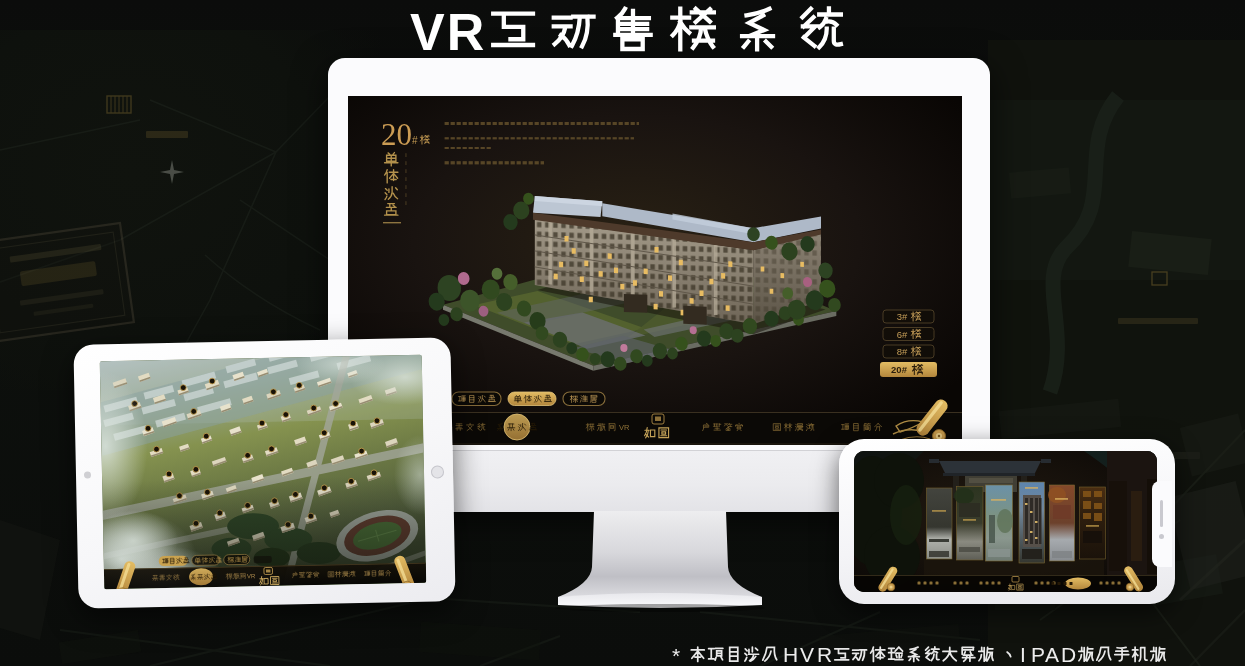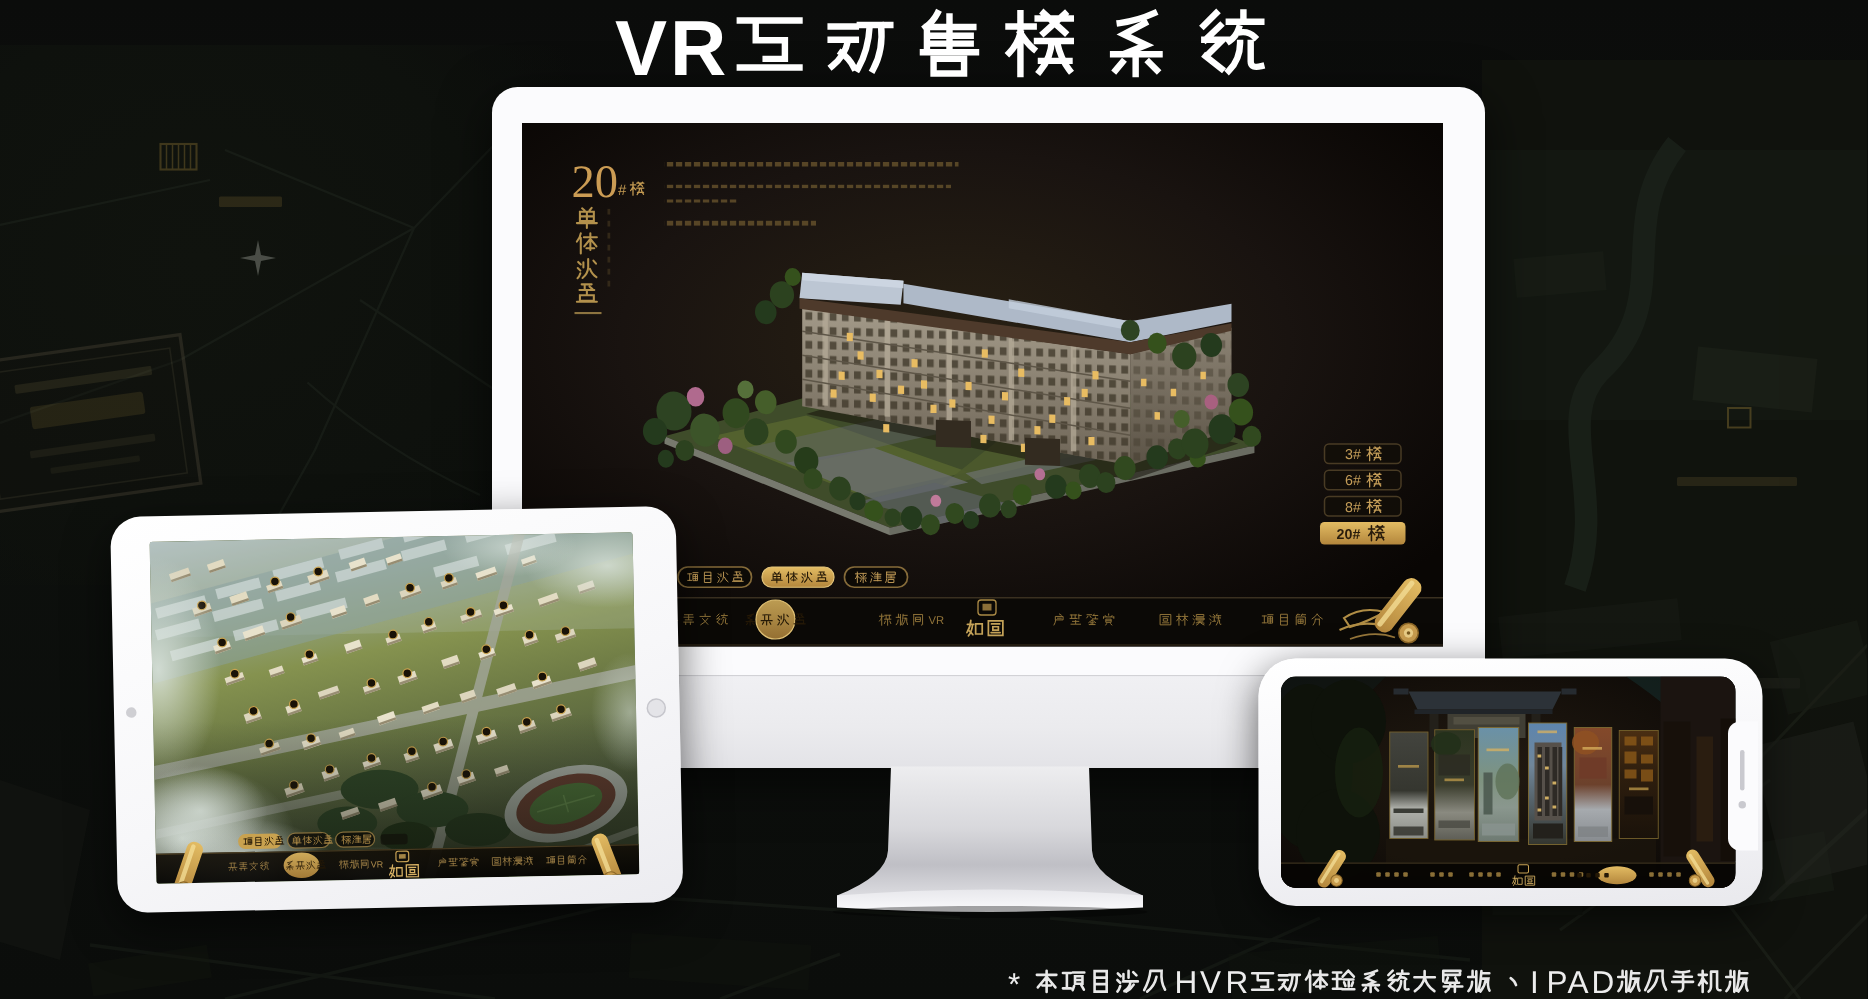--- a/index.html
+++ b/index.html
@@ -98,21 +98,21 @@
     <linearGradient id="foot" x1="0" y1="0" x2="0" y2="1">
       <stop offset="0" stop-color="#e8e8ec"></stop>
         <stop offset="1" stop-color="#fafafc"></stop>
     </linearGradient>
   </defs>
   <path d="M54,2 L186,2 L188,58 Q189,75 222,88 L222,93 L18,93 L18,88 Q51,75 52,58 Z" fill="url(#neck)"></path>
   <path d="M18,88 Q120,80 222,88 L222,96 Q120,102 18,96 Z" fill="url(#foot)"></path>
   <ellipse cx="120" cy="99" rx="105" ry="4" fill="#000" opacity="0.35"></ellipse>
 </svg>
 
-<div class="abs" id="mscreen" style="left:348px;top:82px;width:614px;height:349px;background:#140f09;">
+<div class="abs" id="mscreen" style="left:348px;top:96px;width:614px;height:349px;background:#140f09;">
 <svg width="614" height="349" viewBox="0 0 614 349">
 <defs>
 <radialGradient id="scrbg" cx="0.47" cy="0.42" r="0.66">
 <stop offset="0" stop-color="#292114"></stop>
           <stop offset="0.55" stop-color="#191310"></stop>
           <stop offset="1" stop-color="#090604"></stop>
 </radialGradient>
 <linearGradient id="gold" x1="0" y1="0" x2="0" y2="1">
 <stop offset="0" stop-color="#e3bc63"></stop>
           <stop offset="1" stop-color="#b3863c"></stop>

